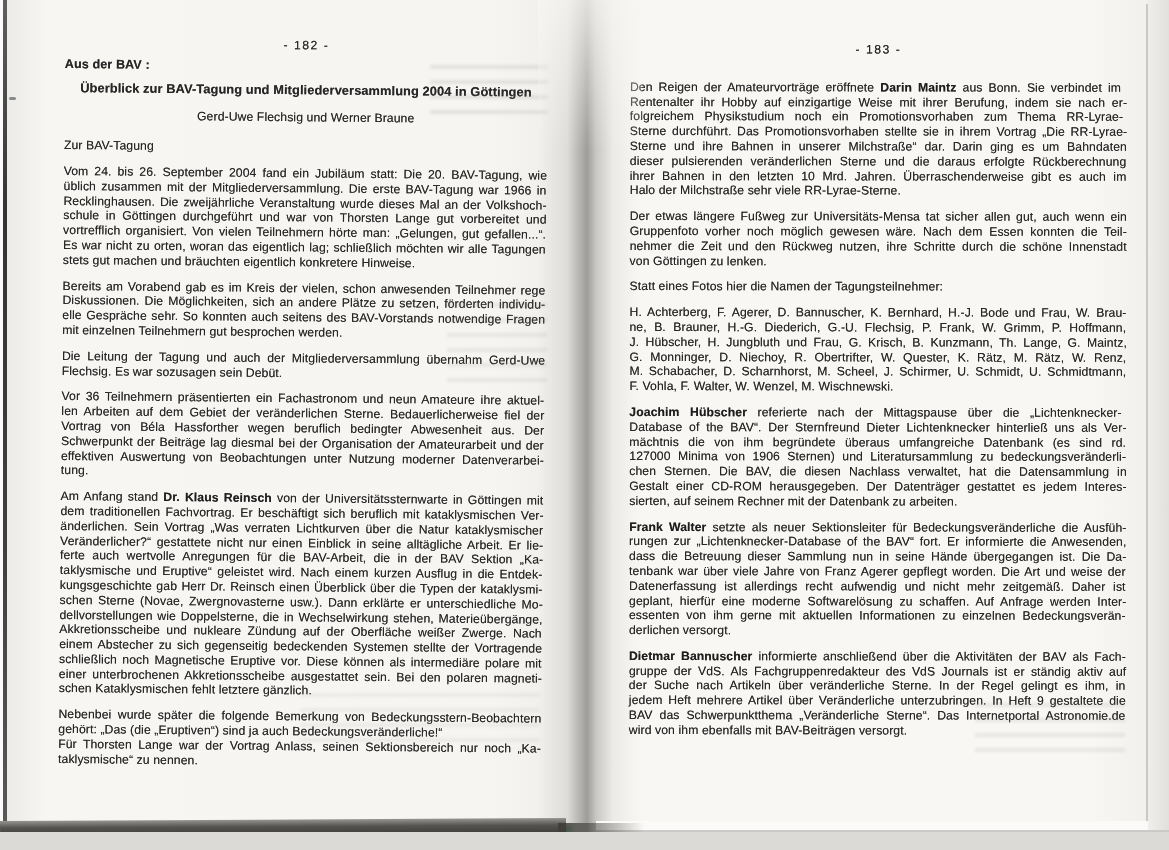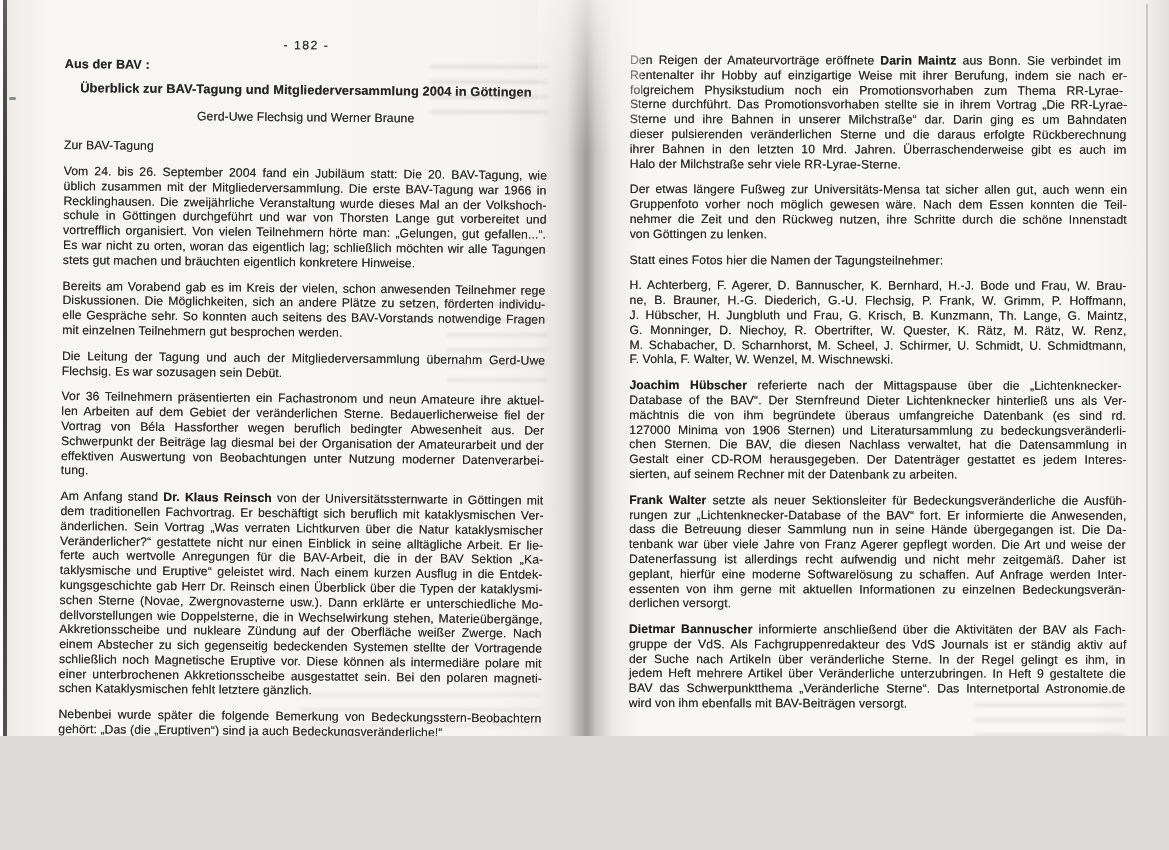--- a/index.html
+++ b/index.html
@@ -1,16 +1,16 @@
 <!DOCTYPE html>
 <html><head>
 <meta charset="utf-8">
 <style>
   html,body{margin:0;padding:0;background:#dcdad7;}
-  .scan{position:relative;width:1169px;height:736px;overflow:hidden;background:#86efac;
+  .scan{position:relative;width:1169px;height:832px;overflow:hidden;background:#86efac;
         font-family:"Liberation Sans",sans-serif;}
   .page{position:absolute;top:0;z-index:1;}
   .page-left{left:6px;width:566px;height:826px;
     background:linear-gradient(90deg,#edebe7 0,#f7f6f3 42px,#f6f5f2 86%,#efede9 100%);}
   .page-right{left:572px;width:576px;height:832px;
     background:linear-gradient(90deg,#eeece8 0,#f8f7f4 62px,#f8f7f4 90%,#f2f0ed 100%);}
   .text-col{position:absolute;z-index:3;font-size:12.2px;line-height:14.8px;color:#262626;
     letter-spacing:.1px;text-shadow:0 0 .35px rgba(35,35,35,.65);}
   .page-left .text-col{left:59px;top:36px;width:483px;transform:rotate(.55deg);transform-origin:0 0;}
   .page-right .text-col{left:58px;top:42px;width:497px;transform:rotate(.1deg);transform-origin:0 0;}
@@ -156,20 +156,21 @@
               <div class="line"><span style="white-space: nowrap; display: inline-block; word-spacing: 2.91px;">Für Thorsten Lange war der Vortrag Anlass, seinen Sektionsbereich nur noch „Ka-</span></div>
               <div class="line"><span style="white-space: nowrap; display: inline-block; word-spacing: 0px;">taklysmische“ zu nennen.</span></div>
             </div>
         </div>
         </div>
     </div>
   </div>
 
   <div class="page page-right" style="background:none">
     <div class="text-col">
+      <div class="pagenum">- 183 -</div>
       <div class="blocks">
           <div class="block" data-style="para">
           <div class="lines">
               <div class="line"><span style="white-space: nowrap; display: inline-block; word-spacing: 2.55px;">Den Reigen der Amateurvorträge eröffnete <b>Darin Maintz</b> aus Bonn. Sie verbindet im</span></div>
               <div class="line"><span style="white-space: nowrap; display: inline-block; word-spacing: 3.33px;">Rentenalter ihr Hobby auf einzigartige Weise mit ihrer Berufung, indem sie nach er-</span></div>
               <div class="line"><span style="white-space: nowrap; display: inline-block; word-spacing: 7px;">folgreichem Physikstudium noch ein Promotionsvorhaben zum Thema RR-Lyrae-</span></div>
               <div class="line"><span style="white-space: nowrap; display: inline-block; word-spacing: 2.2px;">Sterne durchführt. Das Promotionsvorhaben stellte sie in ihrem Vortrag „Die RR-Lyrae-</span></div>
               <div class="line"><span style="white-space: nowrap; display: inline-block; word-spacing: 4.25px;">Sterne und ihre Bahnen in unserer Milchstraße“ dar. Darin ging es um Bahndaten</span></div>
               <div class="line"><span style="white-space: nowrap; display: inline-block; word-spacing: 4.5px;">dieser pulsierenden veränderlichen Sterne und die daraus erfolgte Rückberechnung</span></div>
               <div class="line"><span style="white-space: nowrap; display: inline-block; word-spacing: 3.92px;">ihrer Bahnen in den letzten 10 Mrd. Jahren. Überraschenderweise gibt es auch im</span></div>

